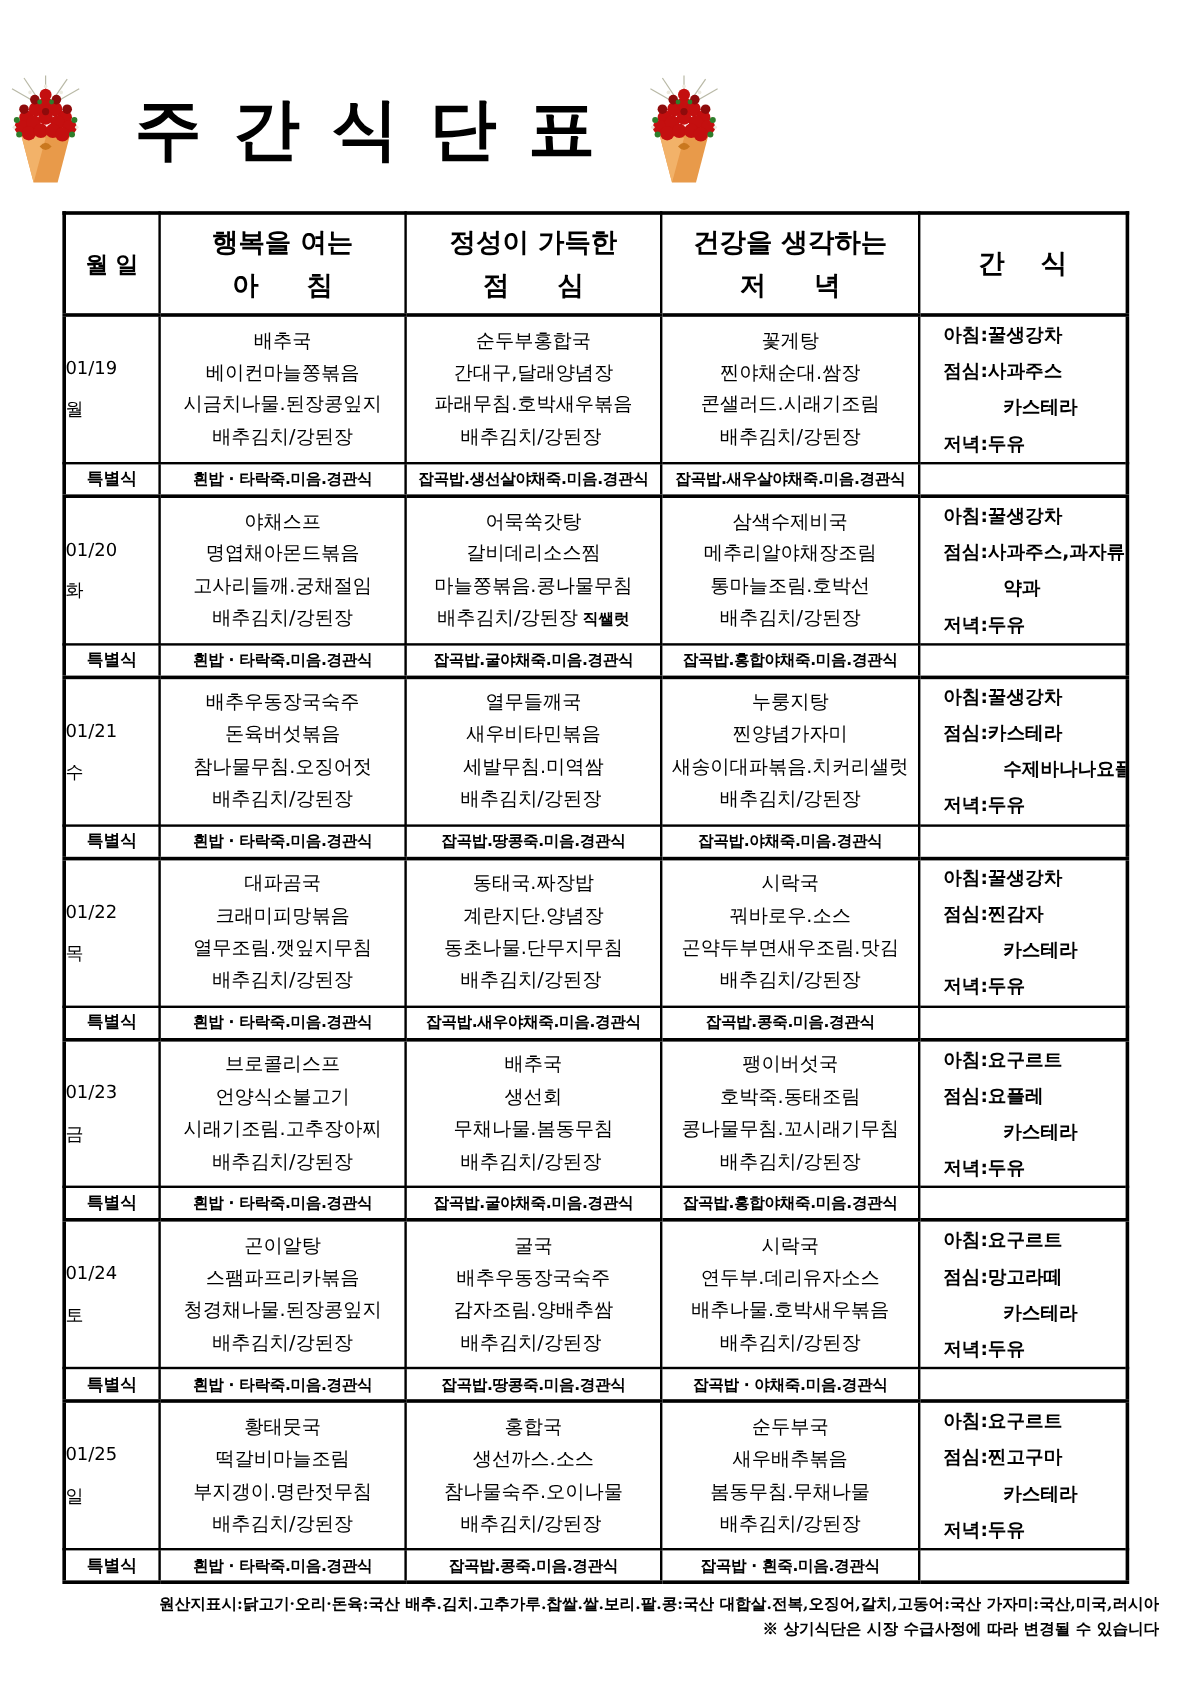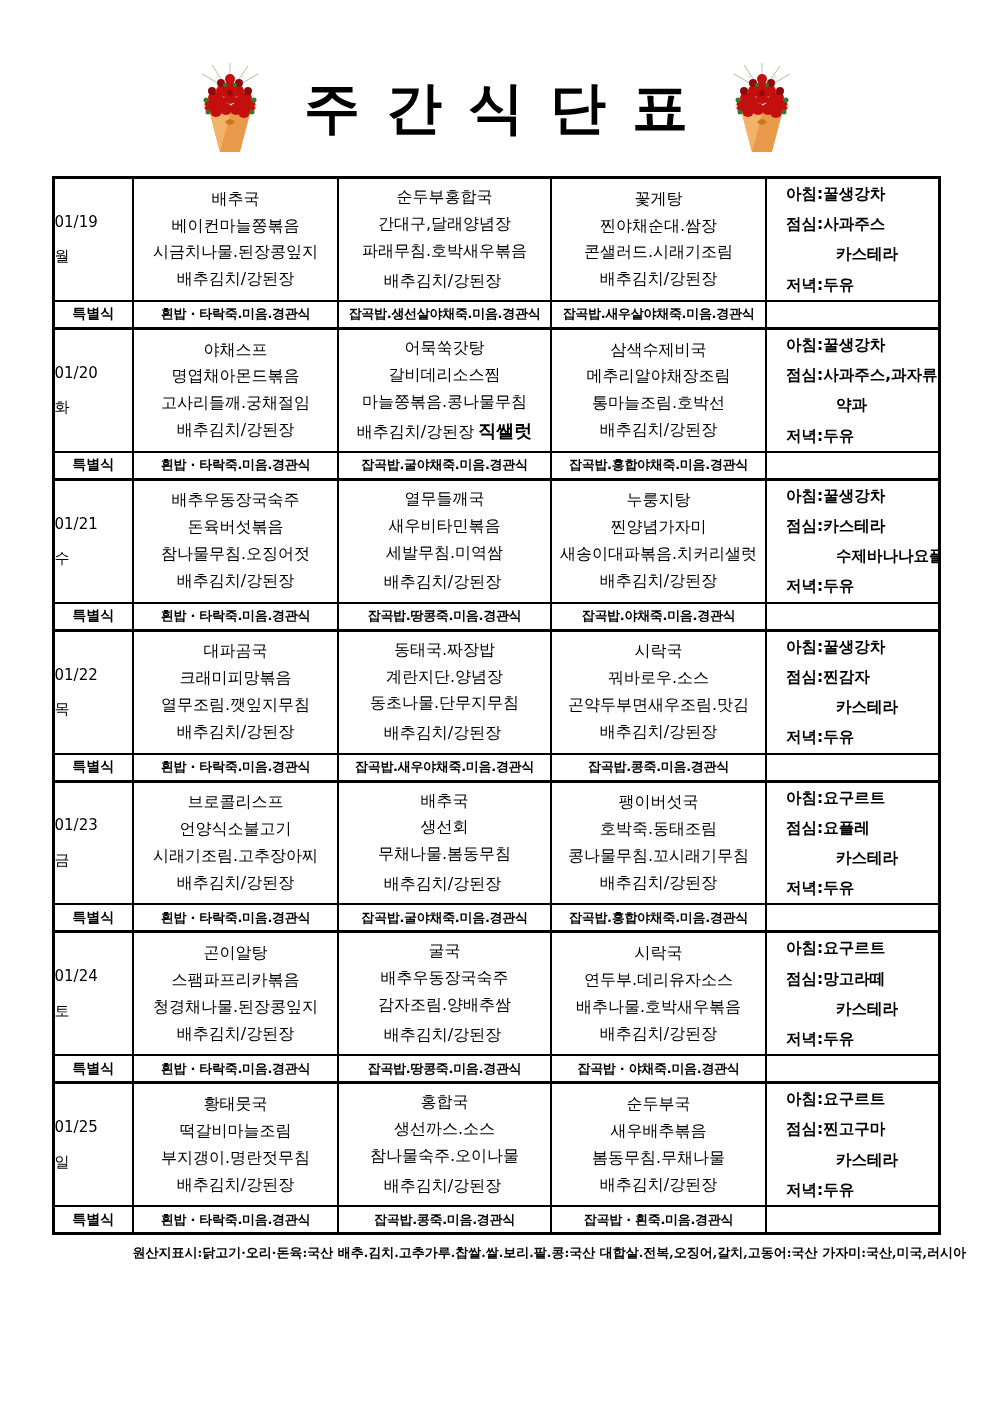--- a/index.html
+++ b/index.html
@@ -2,21 +2,21 @@
 <html><head>
 <meta charset="utf-8">
 <style>
   html,body{margin:0;padding:0;background:#fff;}
   body{
     width:992px;height:1403px;position:relative;
     font-family:"DejaVu Sans","Liberation Sans",sans-serif;
     color:#000;overflow:hidden;
   }
   
-  .title-row{display:flex;justify-content:center;align-items:center;gap:10px;padding-top:62px;}
+  .title-row{display:flex;align-items:center;gap:10px;padding-top:62px;}
   .title-text{
     font-family:"DejaVu Serif","Liberation Serif",serif;
     font-weight:bold;font-size:56px;
     letter-spacing:26px;padding-left:26px;white-space:nowrap;
   }
   .bouquet{flex:0 0 auto;}
   
   table.menu{
     width:886px;margin:20px auto 0;border:3px solid #000;
     border-collapse:collapse;table-layout:fixed;
@@ -33,21 +33,21 @@
   tr.meal-row td{height:116px;vertical-align:middle;}
   td.day-cell{text-align:left;font-size:15px;line-height:2.3;}
   td.meal{text-align:center;font-size:16px;line-height:1.68;}
   td.meal div{white-space:nowrap;}
   td.snack{
     text-align:left;font-size:15.5px;font-weight:600;line-height:1.95;
     padding-left:7px;vertical-align:middle;
   }
   td.snack div{white-space:nowrap;margin-left:19px;}
   td.snack .indent{padding-left:50px;}
-  .note{font-size:18px;font-weight:bold;margin-left:4px;}
+  .note{font-size:13px;font-weight:bold;margin-left:4px;}
   tr.special-row td{
     height:25px;text-align:center;font-weight:bold;font-size:13px;
     letter-spacing:-0.3px;white-space:nowrap;border-bottom:3px solid #000;
     vertical-align:middle;
   }
   tr.special-row td.sp-label{font-size:14px;letter-spacing:0;}
   
   .footer{
     width:940px;margin:8px auto 0;text-align:right;
     font-family:"DejaVu Serif","Liberation Serif",serif;
@@ -168,20 +168,36 @@
 <table class="menu">
   <colgroup>
       <col style="width:80px">
       <col style="width:205px">
       <col style="width:213px">
       <col style="width:215px">
       <col style="width:173px">
     </colgroup>
 
   <tbody>
+      <tr class="hdr">
+    <td><span class="sp-day">월일</span></td>
+    <td>
+      <div>행복을 여는</div>
+          <div class="sp-meal">아침</div>
+    </td>
+    <td>
+      <div>정성이 가득한</div>
+          <div class="sp-meal">점심</div>
+    </td>
+    <td>
+      <div>건강을 생각하는</div>
+          <div class="sp-meal">저녁</div>
+    </td>
+    <td><span class="sp-snack">간식</span></td>
+  </tr>
 
   <tr class="meal-row">
     <td class="day-cell">
       <div>01/19</div>
       <div>월</div>
     </td>
     <td class="meal">
       <div>배추국</div>
       <div>베이컨마늘쫑볶음</div>
       <div>시금치나물.된장콩잎지</div>
@@ -439,13 +455,14 @@
     <td>흰밥 · 타락죽.미음.경관식</td>
     <td>잡곡밥.콩죽.미음.경관식</td>
     <td>잡곡밥 · 흰죽.미음.경관식</td>
     <td></td>
   </tr>
 </tbody>
   </table>
 
 <div class="footer">
   <div>원산지표시:닭고기·오리·돈육:국산 배추.김치.고추가루.찹쌀.쌀.보리.팥.콩:국산 대합살.전복,오징어,갈치,고동어:국산 가자미:국산,미국,러시아</div>
+  <div>※ 상기식단은  시장 수급사정에 따라 변경될 수 있습니다</div>
 </div>
 
 </body></html>

